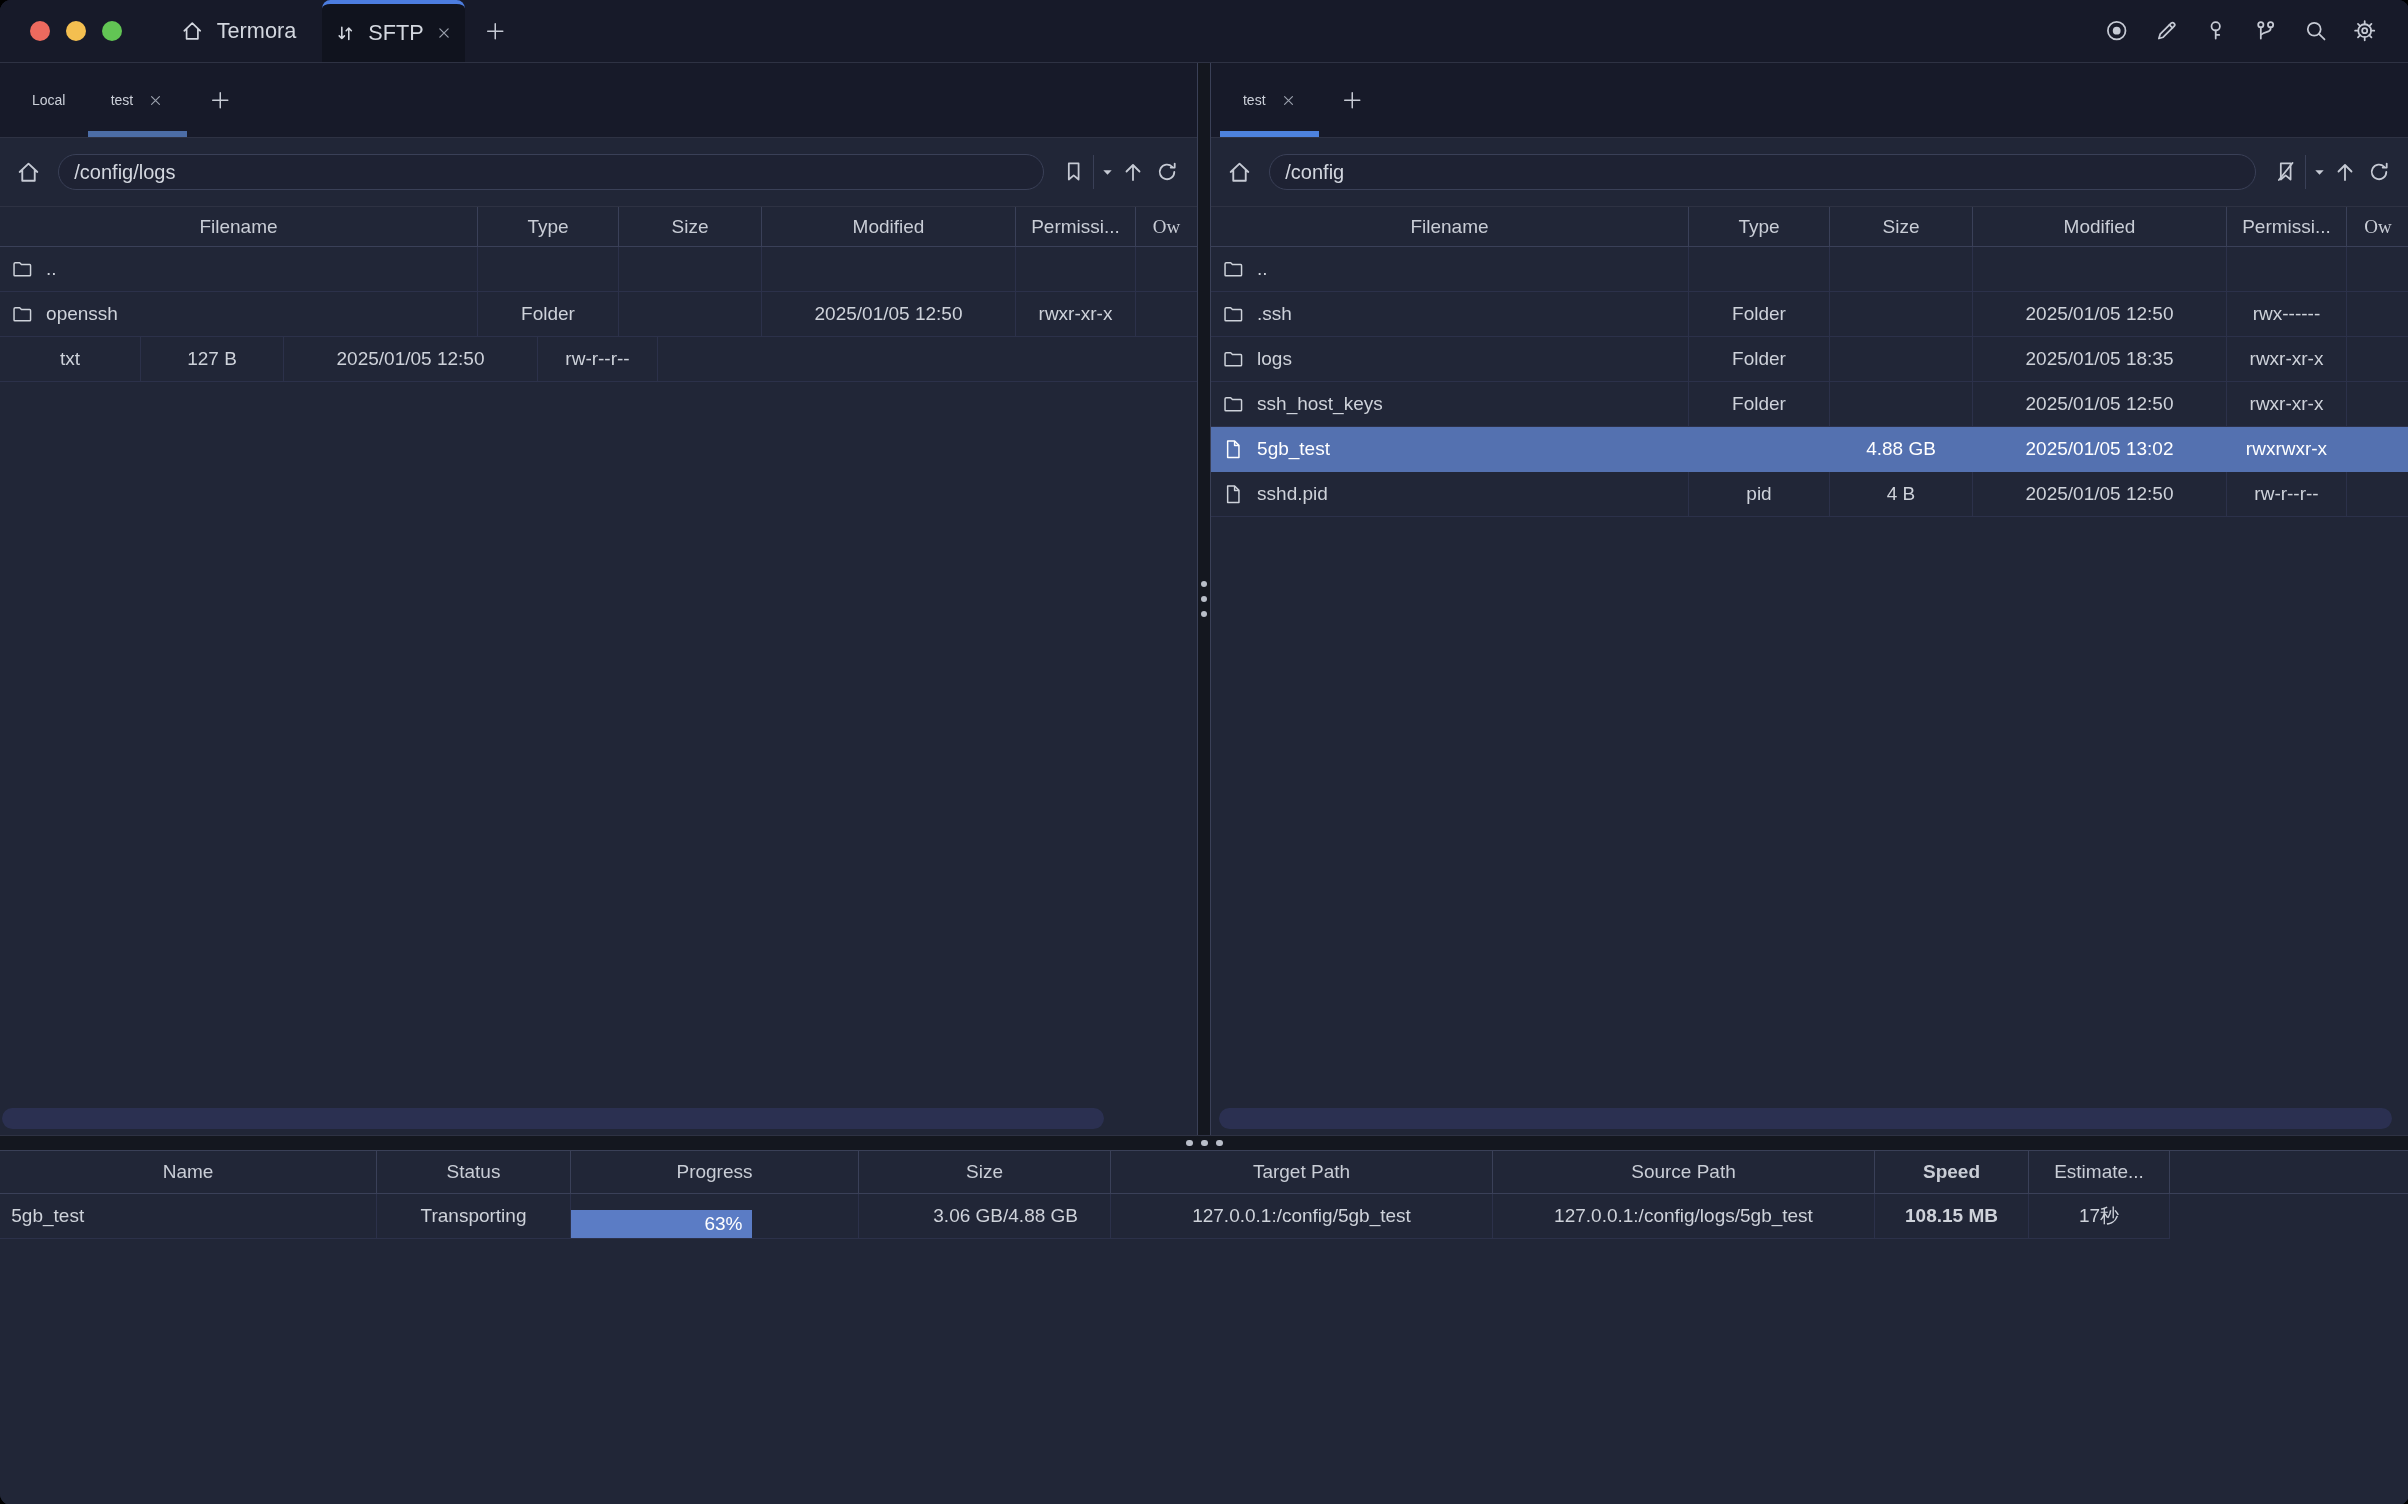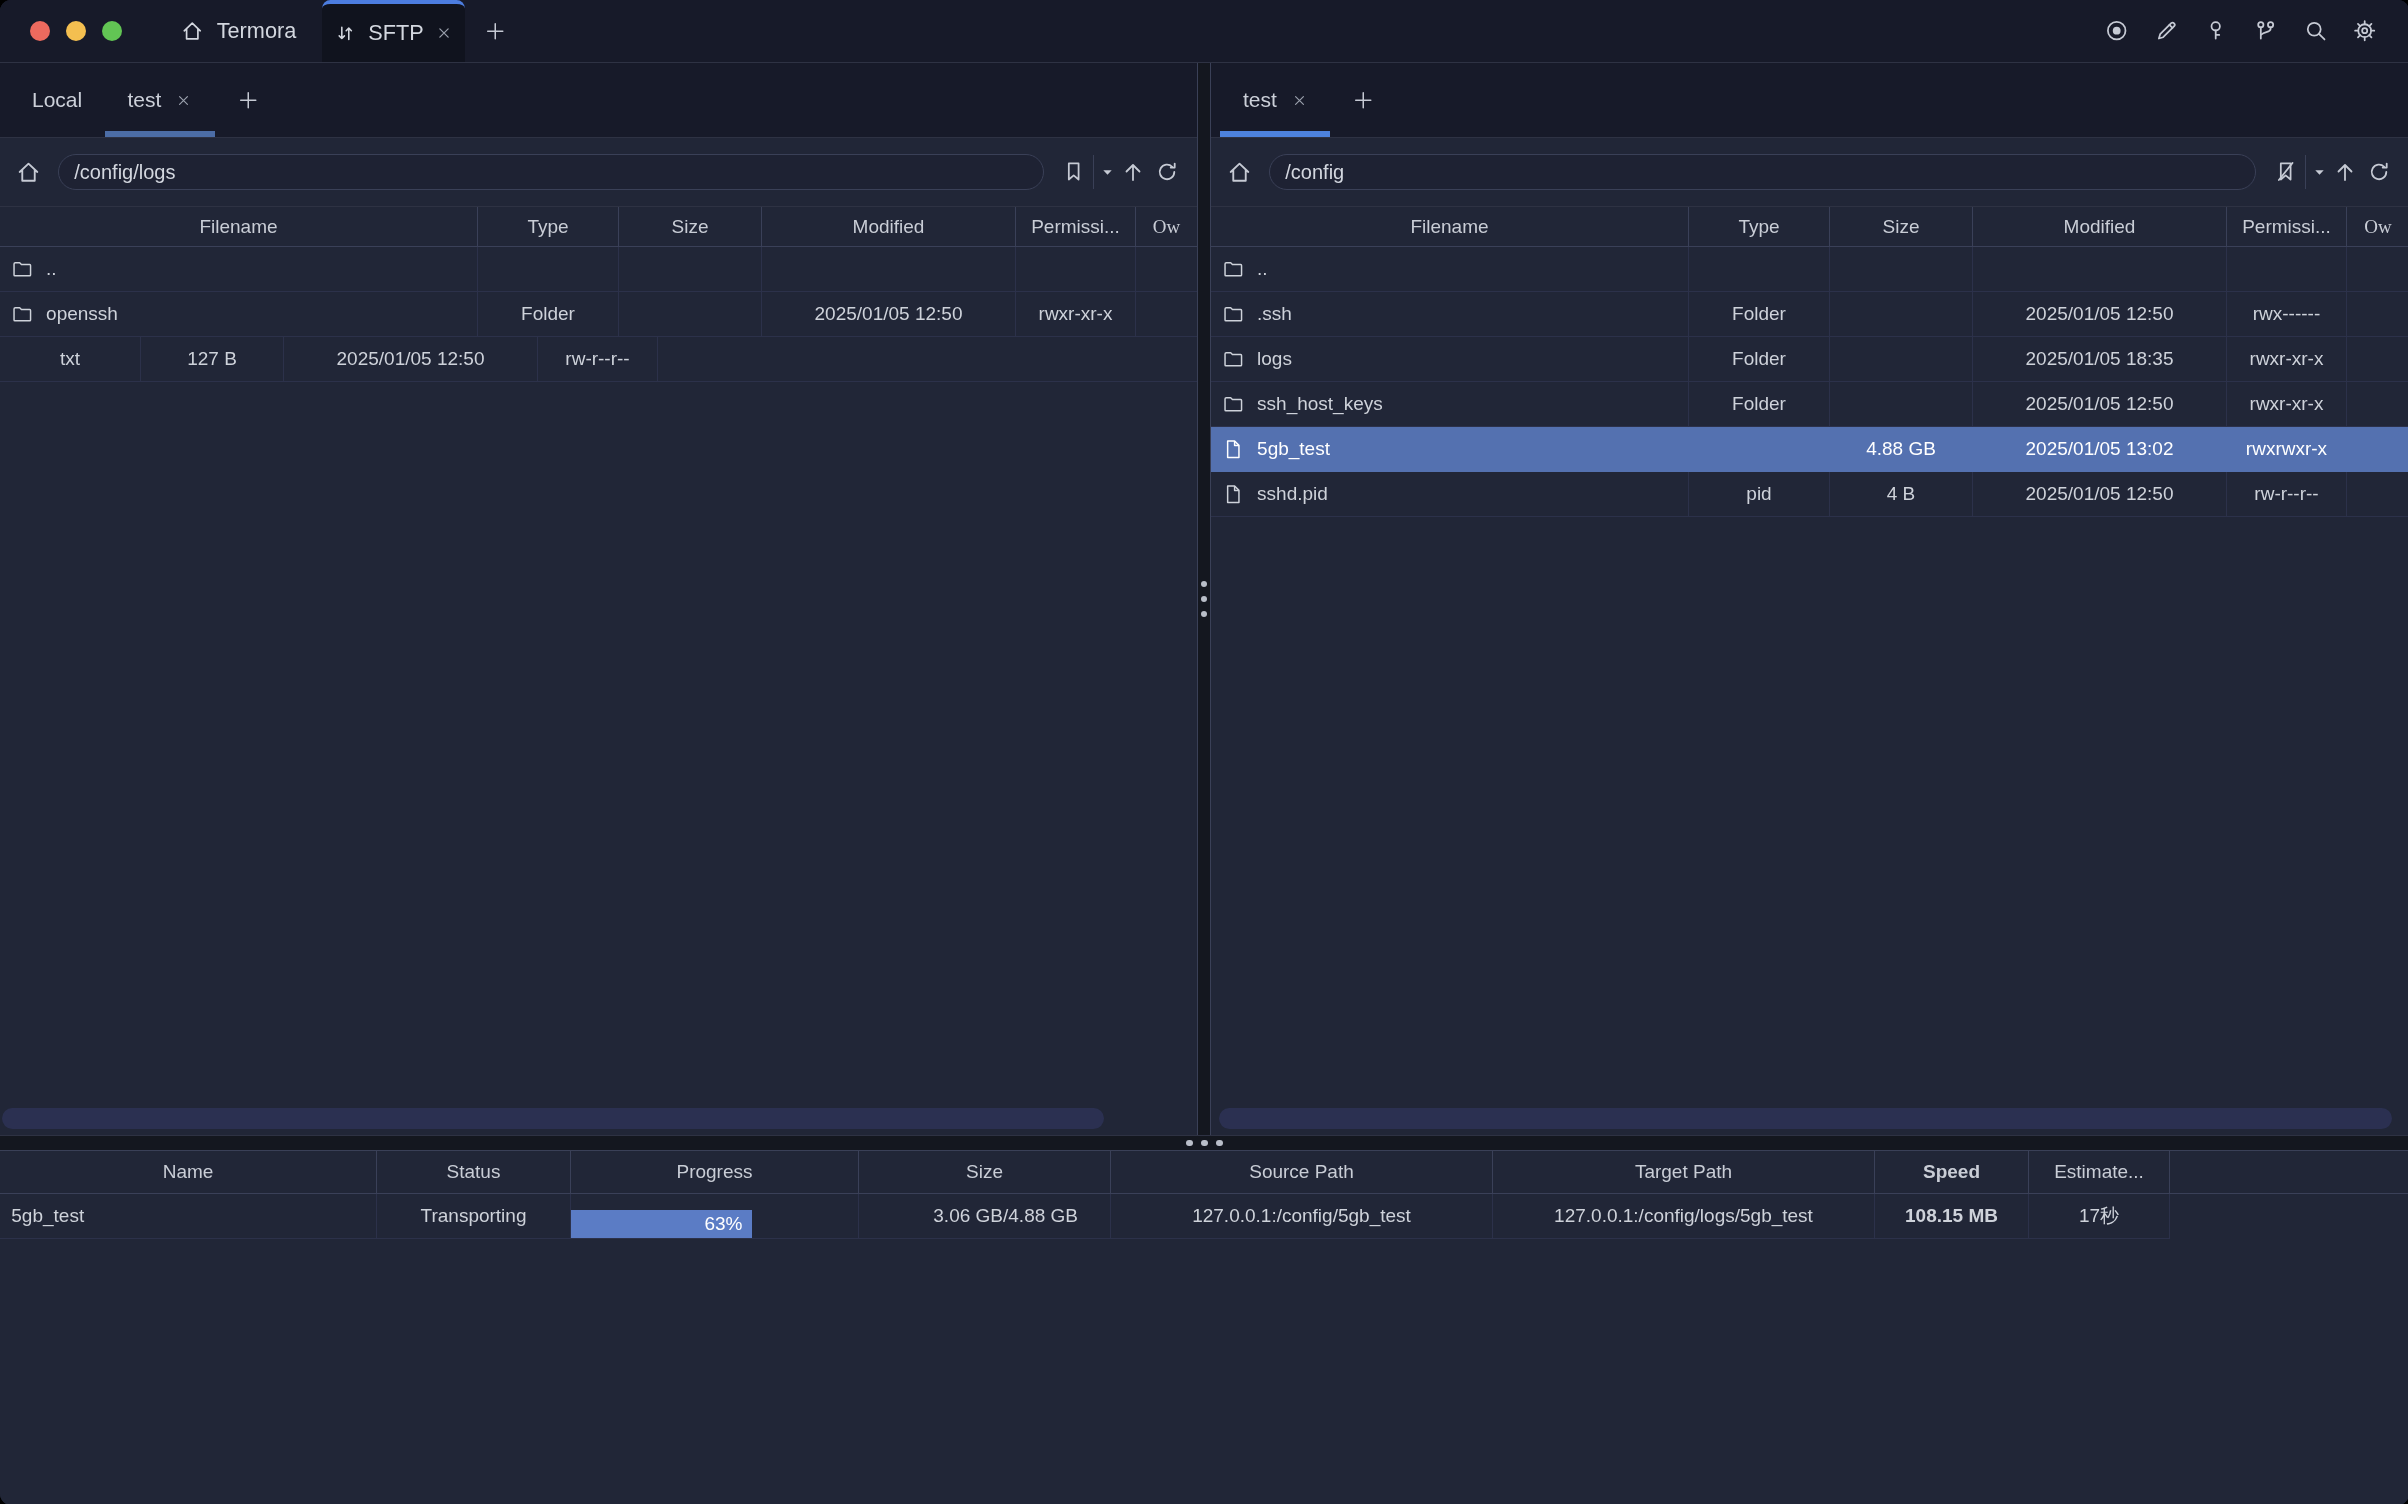--- a/index.html
+++ b/index.html
@@ -40,21 +40,21 @@
   .pane.right{ flex:1; }
   .v-divider{ flex:0 0 14px; background:var(--divider_bg,#14171f);
     border-left:0.9px solid var(--input_border,#3a4057); border-right:0.9px solid var(--input_border,#3a4057);
     display:flex; align-items:center; justify-content:center; }
   .dotcol{ display:flex; flex-direction:column; gap:8.5px; }
   .dotrow{ display:flex; flex-direction:row; gap:8.5px; }
   .dot{ width:6.6px; height:6.6px; border-radius:50%; background:#b9bec8; }
 
   .pane-tabs{ flex:0 0 75px; background:var(--chrome_bg,#171a29);
     border-bottom:0.9px solid var(--chrome_line,#2e3243);
-    display:flex; align-items:stretch; padding-left:9.4px; font-size:21px; }
+    display:flex; align-items:stretch; padding-left:9.4px; font-size:14px; }
   .ptab{ position:relative; display:flex; align-items:center; gap:14px; padding:0 22.6px; color:#ccd0d9; }
   .ptab .close{ color:#9aa0ac; display:flex; }
   .ptab.active::after{ content:""; position:absolute; left:0; right:0; bottom:0; height:5.6px; }
   .pane.left  .ptab.active::after{ background:var(--underline_muted,#4c6da6); }
   .pane.right .ptab.active::after{ background:var(--underline_bright,#4d82de); }
   .addtab{ display:flex; align-items:center; padding:0 21px; background:none; border:none; color:#c6cad4; }
 
   .pathbar{ flex:0 0 69px; display:flex; align-items:center; gap:13px; padding:0 13px 0 11.3px;
     border-bottom:0.9px solid var(--chrome_line,#2e3243); color:#c6cad4; }
   .iconbtn{ display:flex; align-items:center; justify-content:center; width:34px; height:34px;
@@ -493,22 +493,22 @@
         <span class="dot"></span>
     </div>
   </div>
 
   <section class="transfers">
     <div class="t-header">
       <div class="cell t-name">Name</div>
       <div class="cell t-status">Status</div>
       <div class="cell t-prog">Progress</div>
       <div class="cell t-size">Size</div>
+      <div class="cell t-tgt">Target Path</div>
       <div class="cell t-src">Source Path</div>
-      <div class="cell t-tgt">Target Path</div>
       <div class="cell t-speed">Speed</div>
       <div class="cell t-est">Estimate...</div>
       <div class="cell t-fill"></div>
     </div>
     <div class="t-row">
       <div class="cell t-name">5gb_test</div>
       <div class="cell t-status">Transporting</div>
       <div class="cell t-prog progress-cell">
         <div class="progress-fill" style="width: 63%;">63%</div>
       </div>

